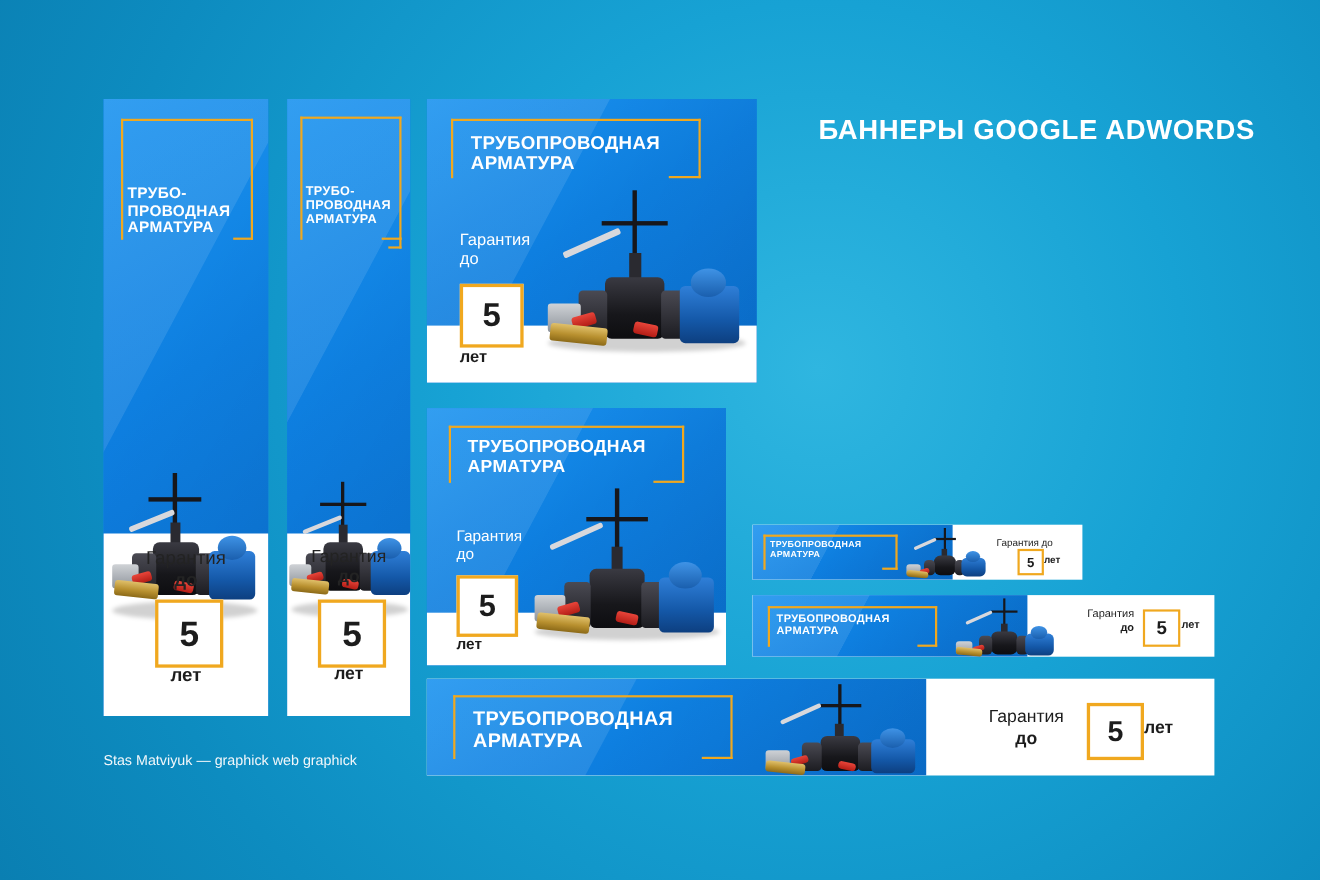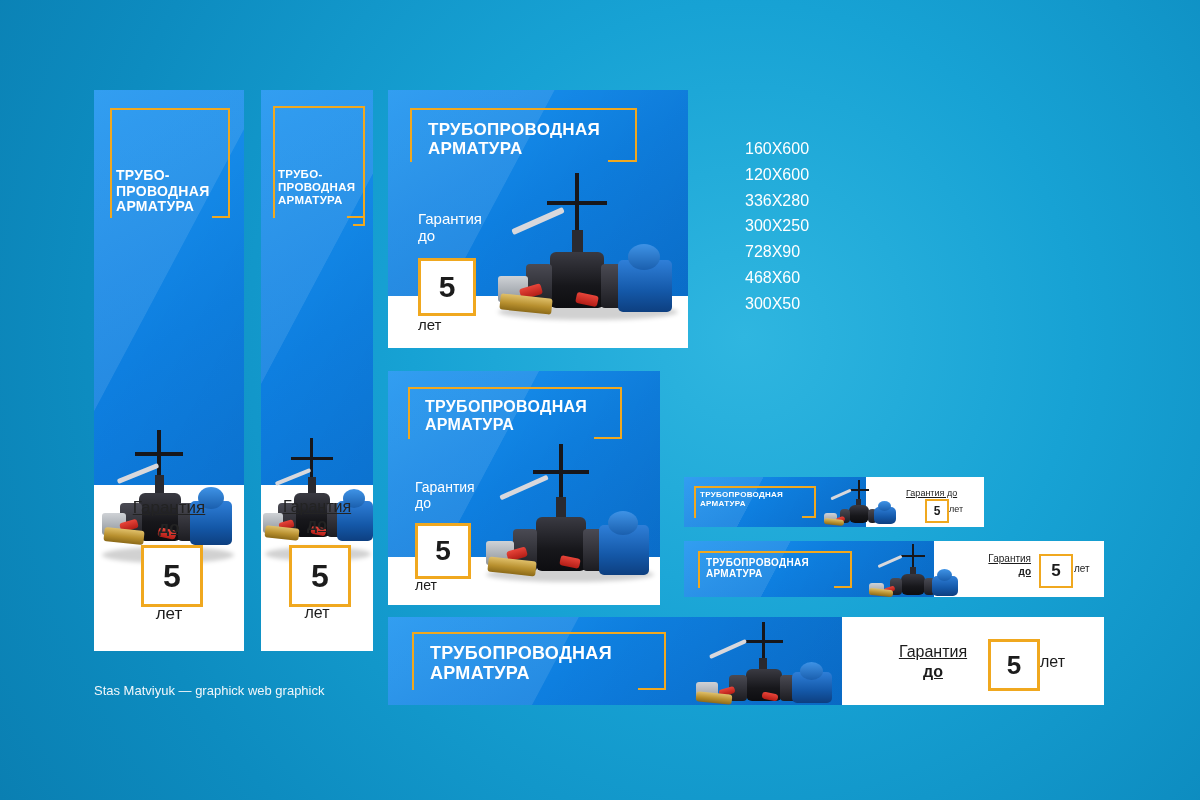--- a/index.html
+++ b/index.html
@@ -54,36 +54,36 @@
     border: 2px solid #f0a81f;
     z-index: 2;
   }
   .guarantee {
     position: absolute;
     color: #ffffff;
     font-weight: normal;
     line-height: 1.15;
     z-index: 5;
   }
-  .guarantee.dark { color: #232323; text-decoration: underline; }
+  .guarantee.dark { color: #232323; }
   .numbox {
     position: absolute;
     border: 3px solid #f0a81f;
     background: #ffffff;
     color: #1c1c1c;
     display: flex;
     align-items: center;
     justify-content: center;
     font-weight: bold;
     z-index: 5;
   }
   .years {
     position: absolute;
     z-index: 5;
-    font-weight: normal;
+    font-weight: bold;
   }
 
   
   .valve { position: absolute; z-index: 3; }
   .valve * { position: absolute; box-sizing: border-box; }
   .v-wheel-rim {
     border: 4% solid #17171b;
     border-radius: 50%;
     background: transparent;
     border-width: 5px;
@@ -429,25 +429,17 @@
       <div style="font-weight:bold;">до</div>
     </div>
     <div class="numbox" style="left:600px; top:22px; width:46px; height:46px; font-size:26px;">
       <span>5</span>
     </div>
     <div class="years" style="left:652px; top:36px; font-size:16px; color:#1c1c1c;">
       <span>лет</span>
     </div>
   </div>
 
-  <div class="spec-list">
-    <div>160X600</div>
-    <div>120X600</div>
-    <div>336X280</div>
-    <div>300X250</div>
-    <div>728X90</div>
-    <div>468X60</div>
-    <div>300X50</div>
-  </div>
+  <div class="spec-title">БАННЕРЫ GOOGLE ADWORDS</div>
 
   <div class="credit">Stas Matviyuk — graphick web graphick</div>
 
 </div>
 
 </body></html>

